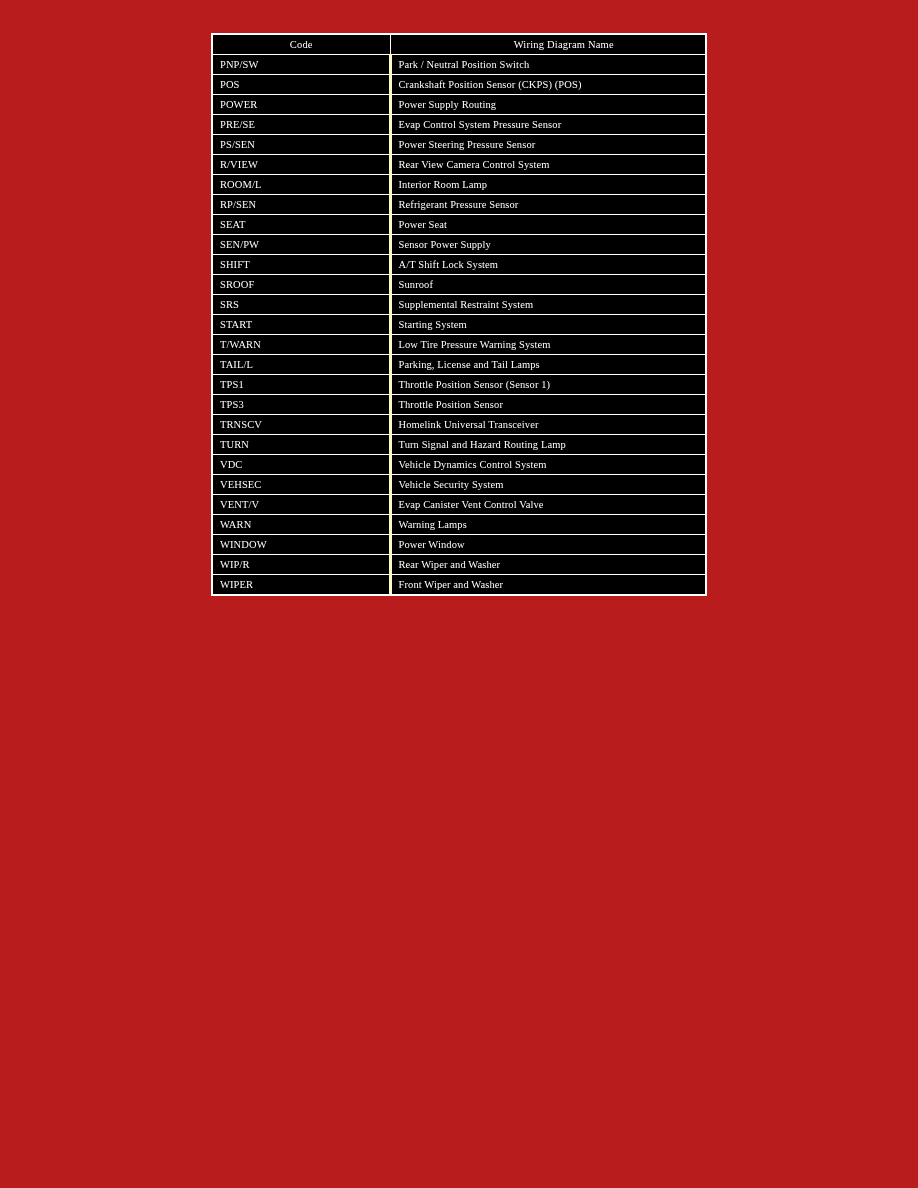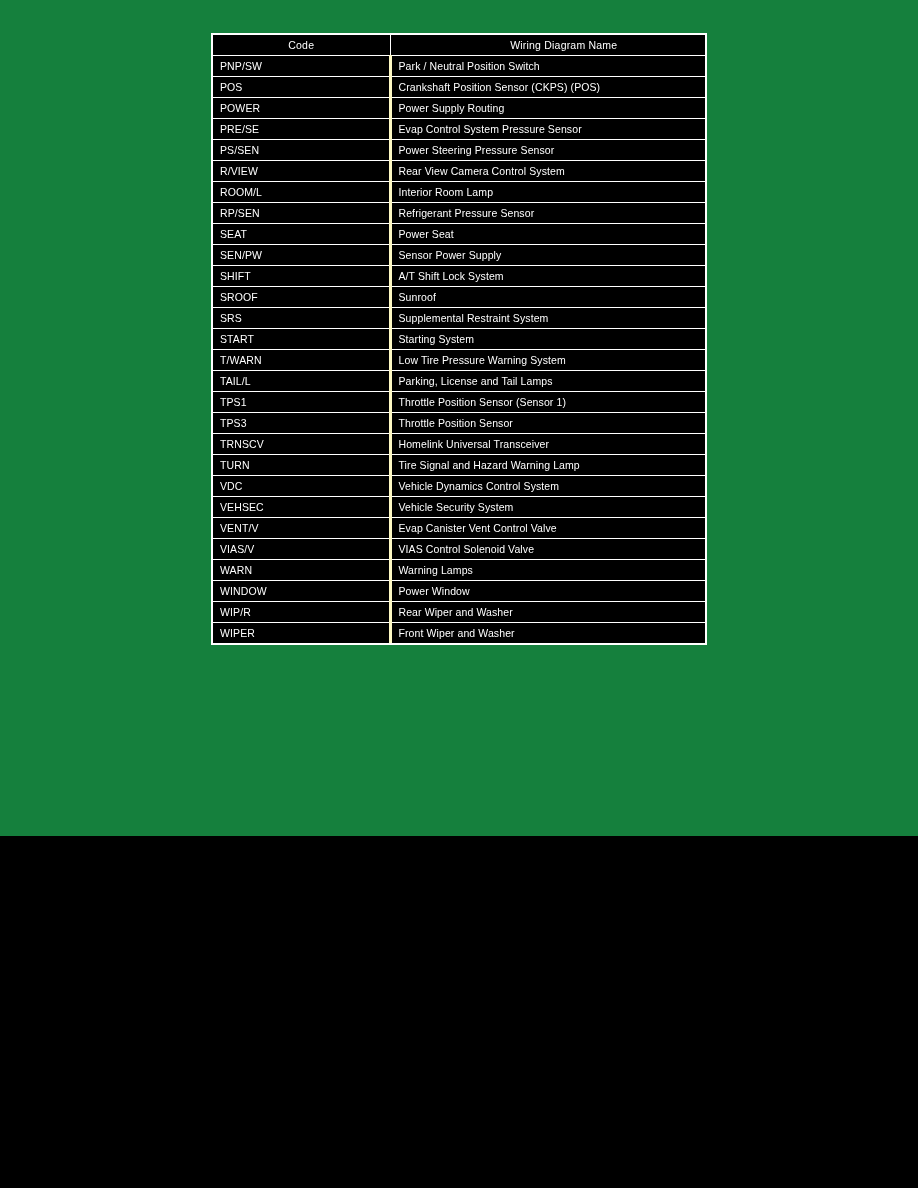--- a/index.html
+++ b/index.html
@@ -10,22 +10,23 @@
     height: 1188px;
     overflow: hidden;
   }
   body {
     font-family: "Liberation Sans", sans-serif;
     color: #ffffff;
   }
   .page {
     position: relative;
     width: 918px;
-    height: 836px;
-    background: #15803d;
+    height: 1188px;
+    background: #b91c1c;
+    font-family: Liberation Serif, serif;
   }
   .table-wrap {
     position: absolute;
     left: 211px;
     top: 33px;
     width: 496px;
     border: 2px solid #ffffff;
     box-sizing: border-box;
     background: #000000;
   }
@@ -151,37 +152,33 @@
           <tr>
             <td>TPS3</td>
             <td>Throttle Position Sensor</td>
           </tr>
           <tr>
             <td>TRNSCV</td>
             <td>Homelink Universal Transceiver</td>
           </tr>
           <tr>
             <td>TURN</td>
-            <td>Tire Signal and Hazard Warning Lamp</td>
+            <td>Turn Signal and Hazard Routing Lamp</td>
           </tr>
           <tr>
             <td>VDC</td>
             <td>Vehicle Dynamics Control System</td>
           </tr>
           <tr>
             <td>VEHSEC</td>
             <td>Vehicle Security System</td>
           </tr>
           <tr>
             <td>VENT/V</td>
             <td>Evap Canister Vent Control Valve</td>
-          </tr>
-          <tr>
-            <td>VIAS/V</td>
-            <td>VIAS Control Solenoid Valve</td>
           </tr>
           <tr>
             <td>WARN</td>
             <td>Warning Lamps</td>
           </tr>
           <tr>
             <td>WINDOW</td>
             <td>Power Window</td>
           </tr>
           <tr>

